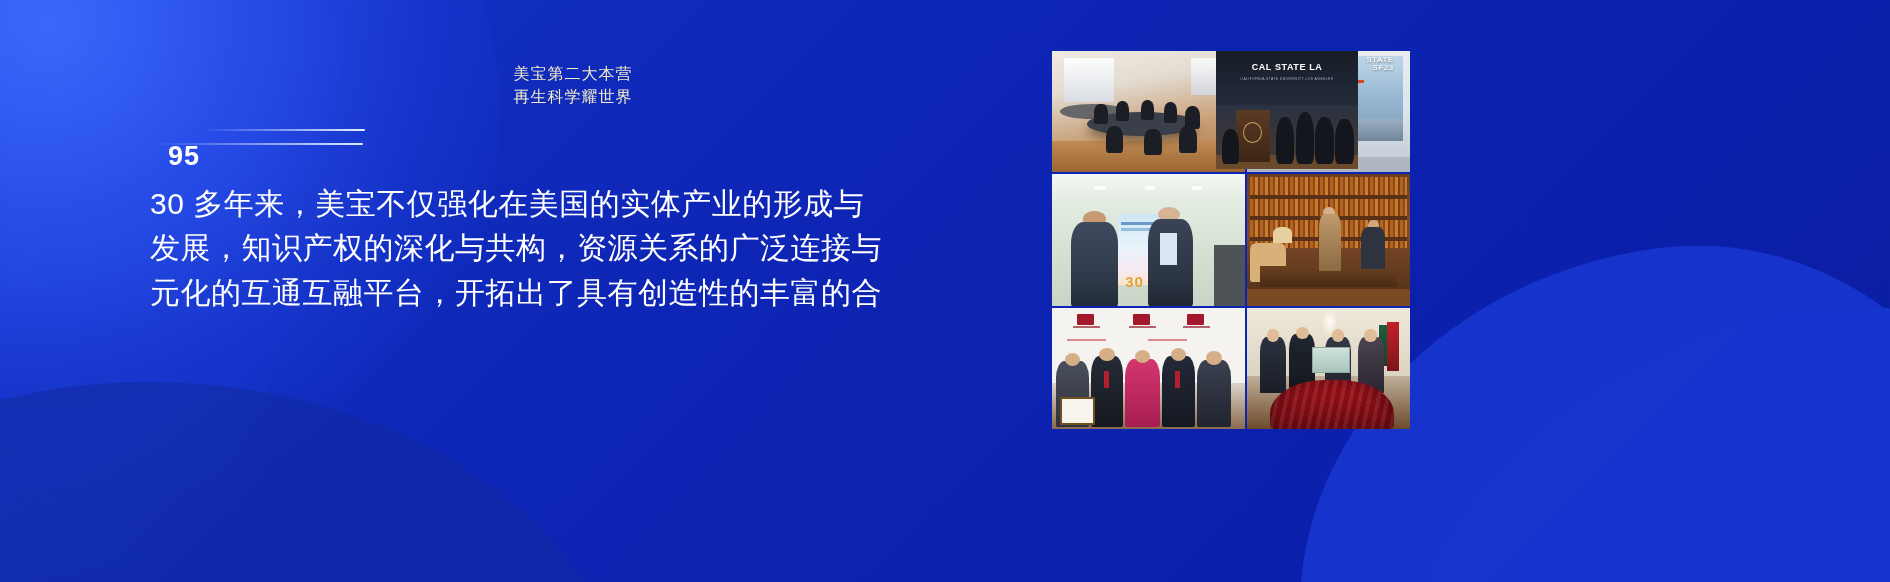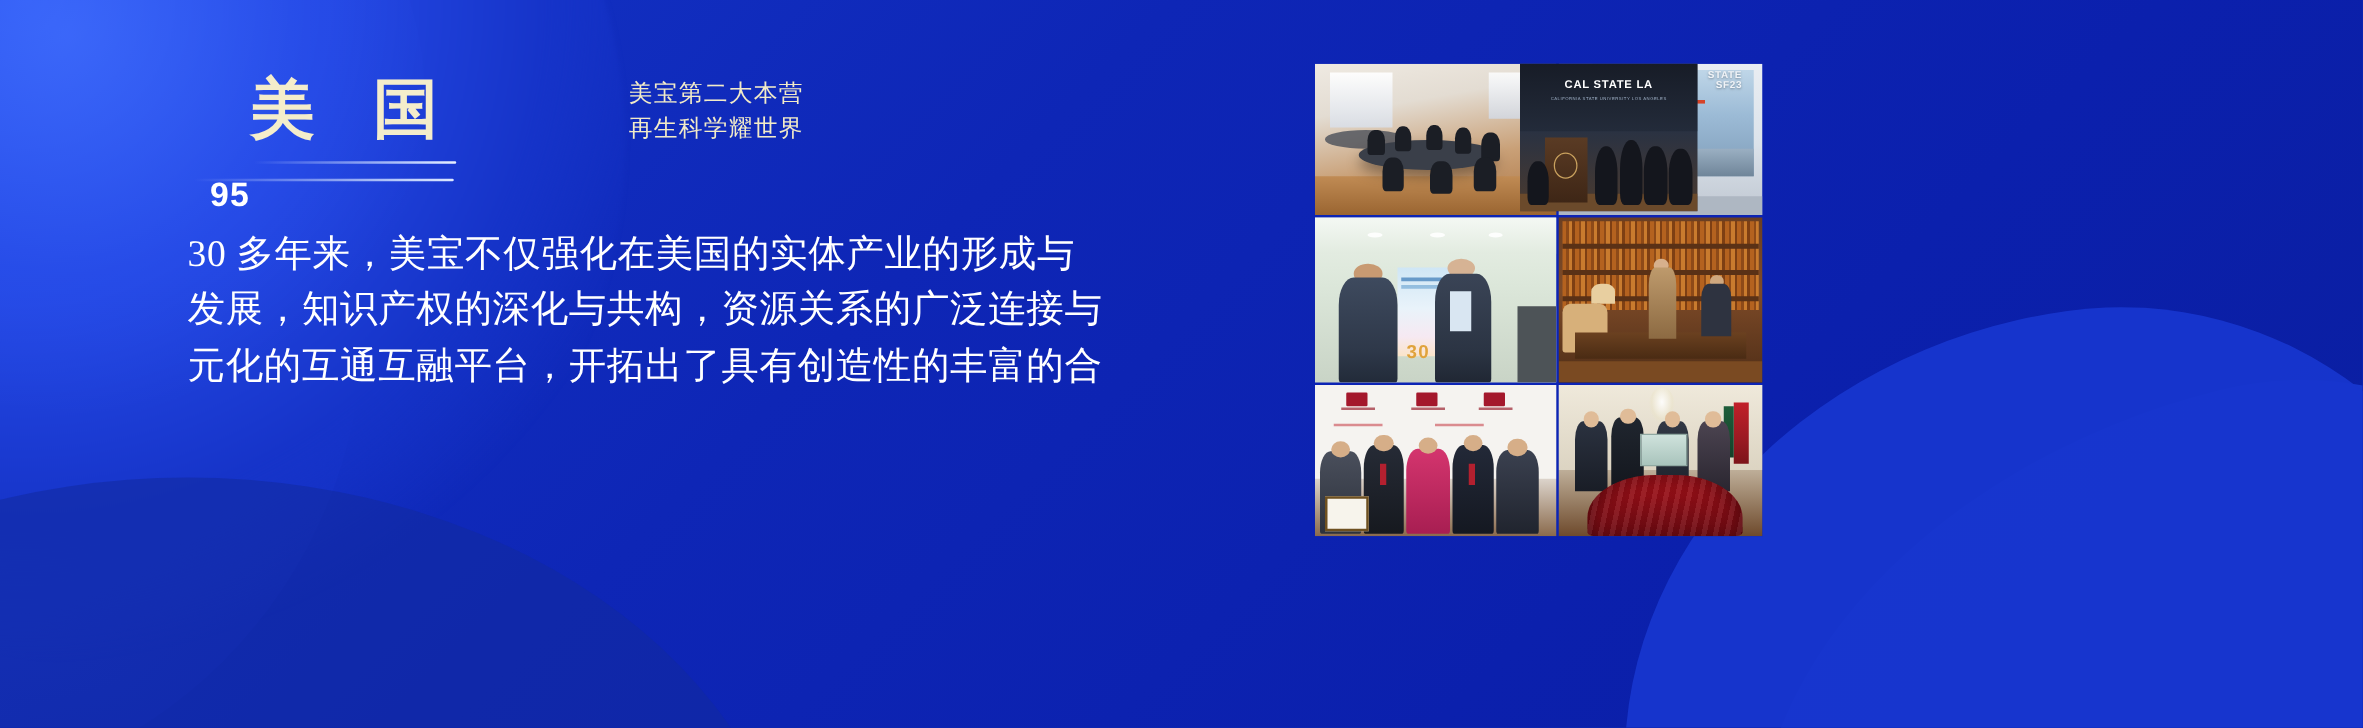--- a/index.html
+++ b/index.html
@@ -53,30 +53,30 @@
   .rule{position:absolute;height:2px;border-radius:2px;}
   .rule-a{left:203px;top:129px;width:162px;background:linear-gradient(90deg,rgba(220,232,255,0) 0%,#C9D9FF 85%,#E8F0FF 100%);}
   .rule-b{left:155px;top:143px;width:208px;background:linear-gradient(90deg,rgba(220,232,255,0) 0%,#BBCDFA 80%,#DDE8FF 100%);}
 
   .pagenum{
     position:absolute;left:168px;top:141px;font-size:27px;font-weight:700;color:#FFFFFF;letter-spacing:1px;
   }
 
   .subtitle{
     position:absolute;left:408px;top:62px;width:330px;text-align:center;
-    color:#F2EBC8;font-size:19px;line-height:1.45;letter-spacing:1px;
+    color:#F2EBC8;font-size:16px;line-height:1.45;letter-spacing:1px;
   }
   .subtitle div{white-space:nowrap;}
 
   .body-text{
     position:absolute;left:150px;top:182px;width:770px;
     color:#FFFFFF;font-size:30px;line-height:1.48;letter-spacing:.5px;
     text-align:justify;text-justify:inter-character;
   }
-  .body-text p{margin:0;font-family:Liberation Serif, serif;}
+  .body-text p{margin:0;}
 
   
   .collage{
     position:absolute;left:1052px;top:51px;width:358px;height:378px;
     display:grid;grid-template-columns:1.18fr 1fr;grid-template-rows:1fr 1.08fr 1fr;
     gap:2px;background:#0C24B5;overflow:hidden;
   }
   .ph{position:relative;overflow:hidden;background:#2b3murky;}
 
   
@@ -201,23 +201,20 @@
   <div class="bg-base"></div>
   <div class="bg-arc-left"></div>
   <div class="bg-glow-tl"></div>
   <div class="bg-glow-tl2"></div>
   <div class="bg-wave-bl"></div>
   <div class="bg-wave-br2"></div>
   <div class="bg-wave-br"></div>
 
   <div class="left">
 
-    <div class="title-wrap">
-      <div class="title">美 国</div>
-    </div>
 
     <div class="rule rule-a"></div>
     <div class="rule rule-b"></div>
 
     <div class="pagenum">95</div>
 
     <div class="subtitle">
       <div>美宝第二大本营</div>
       <div>再生科学耀世界</div>
     </div>

